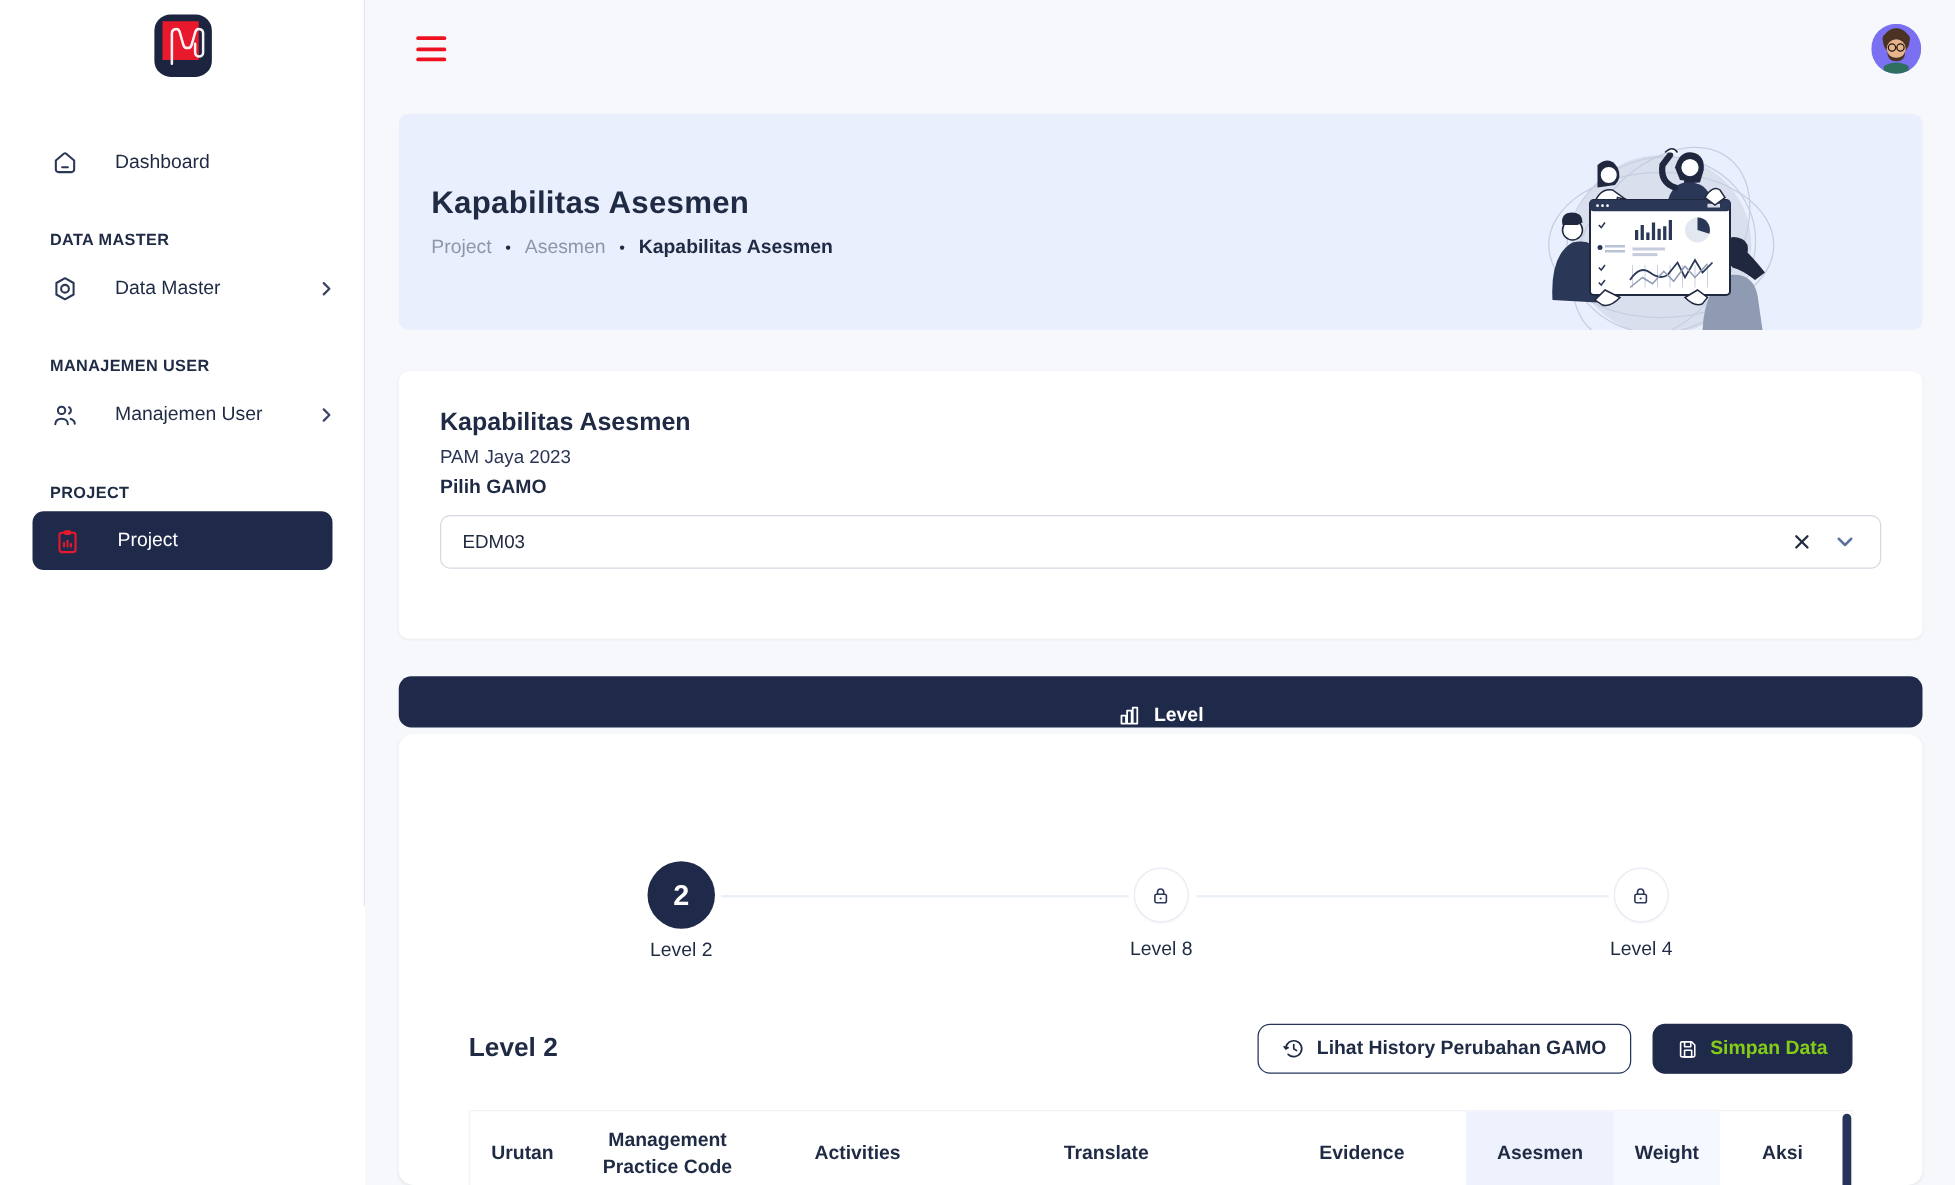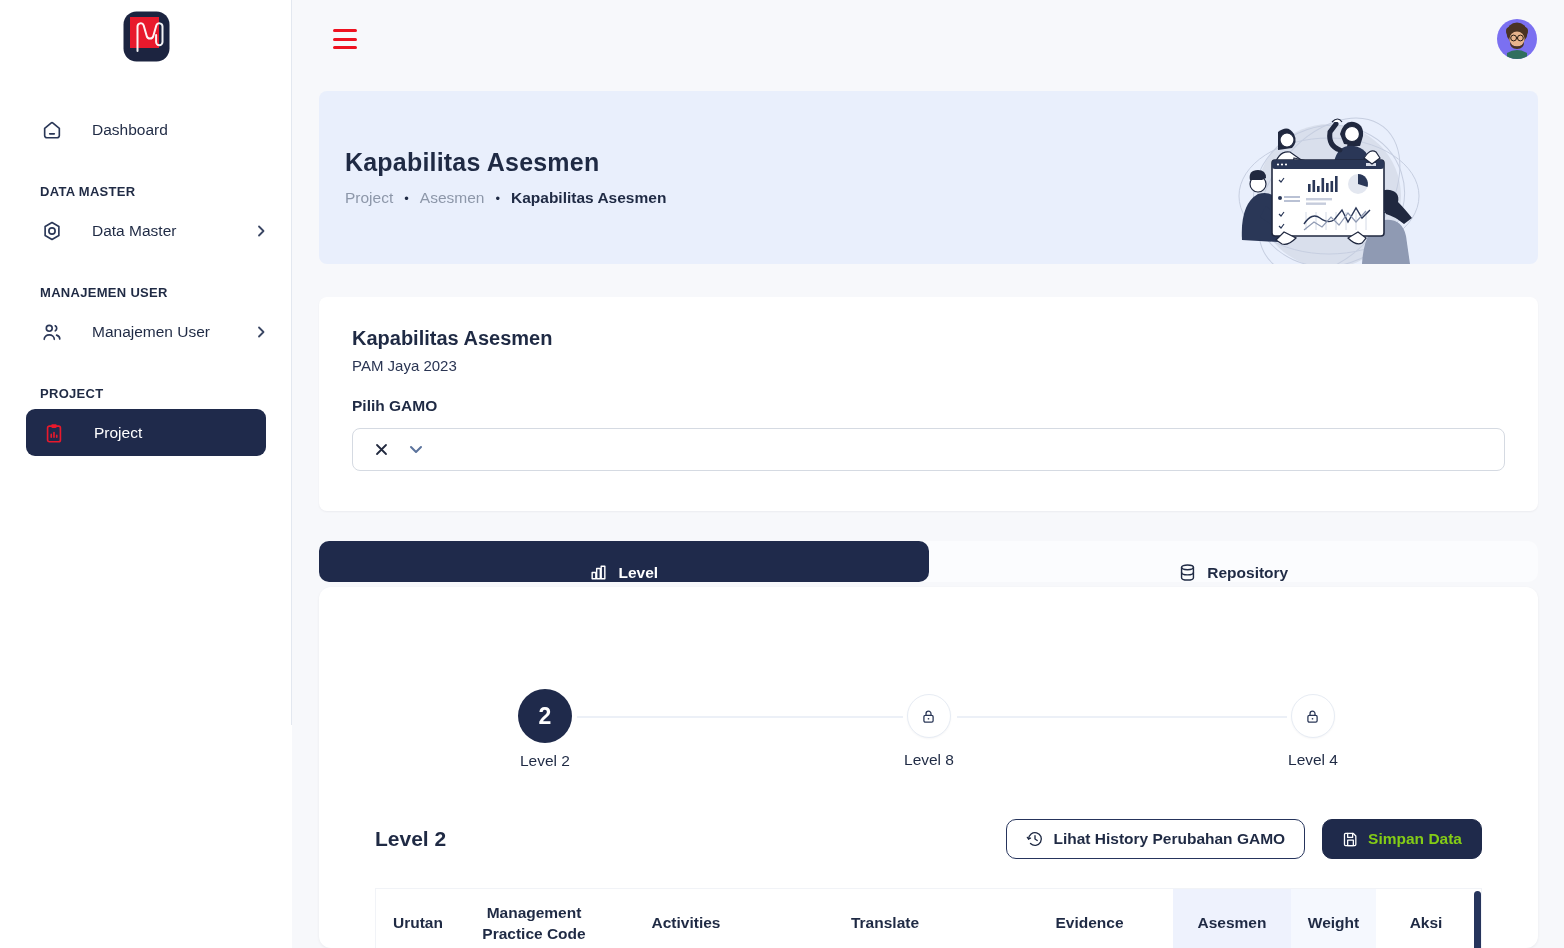--- a/index.html
+++ b/index.html
@@ -39,21 +39,21 @@
   .crumb.current { color:#1F2A44; font-weight:600; cursor:default; }
   .crumb-dot::before { content:"•"; color:#1F2A44; font-size:13px; }
   .hero-illu { position:absolute; right:116px; bottom:0; }
 
   
   .card { margin:33px 26px 0 27px; background:#FFFFFF; border-radius:8px;
     box-shadow:0 1px 2px rgba(16,24,40,.05); }
   .gamo-card { height:214px; padding:30px 33px 0 33px; }
   .gamo-card h2 { font-size:20px; font-weight:700; color:#1F2A44; }
   .gamo-card .subtitle { font-size:15px; color:#2A3553; margin-top:7px; }
-  .gamo-card .field-label { font-size:15.5px; font-weight:700; color:#1F2A44; margin-top:23px; }
+  .gamo-card .field-label { font-size:15.5px; font-weight:700; color:#1F2A44; margin-top:7px; }
   .select-box { margin-top:13px; height:43px; border:1px solid #D5DAE2; border-radius:8px;
     display:flex; align-items:center; padding:0 17px; font-size:15px; color:#222A3F; cursor:pointer; background:#fff; }
   .select-box .sel-value { flex:1; }
   .select-box .sel-clear { display:flex; padding:4px; border:none; background:none; cursor:pointer; }
   .select-box .sel-caret { display:flex; padding:4px; margin-left:12px; border:none; background:none; cursor:pointer; }
 
   
   .tabbar { margin:30px 26px 0 27px; height:41px; display:flex; background:#FBFCFE; border-radius:10px; }
   .tab { flex:1; display:flex; align-items:flex-end; justify-content:center; gap:10px;
     font-size:15.5px; font-weight:600; color:#1F2A44; border:none; background:transparent; cursor:pointer; border-radius:10px; }
@@ -278,20 +278,21 @@
         <path d="M112 128 q8 8 14 5 l4-5 -8-6 Z" fill="#FFFFFF" stroke="#20283F" stroke-width="1.2"></path>
         <path d="M128 48 q6-10 12-6 l4 6 -8 6 Z" fill="#FFFFFF" stroke="#20283F" stroke-width="1.2"></path>
       </svg>
     </section>
 
     <section class="card gamo-card">
       <h2>Kapabilitas Asesmen</h2>
       <p class="subtitle">PAM Jaya 2023</p>
       <p class="field-label">Pilih GAMO</p>
       <div class="select-box">
+        <span class="sel-value">EDM03</span>
         <button class="sel-clear" aria-label="clear">
           <svg width="15" height="15" viewBox="0 0 15 15" fill="none" stroke="#222A3F" stroke-width="1.8" stroke-linecap="round">
               <path d="M3 3 L12 12 M12 3 L3 12"></path>
             </svg>
         </button>
         <button class="sel-caret" aria-label="open">
           <svg width="14" height="9" viewBox="0 0 14 9" fill="none" stroke="#5B739C" stroke-width="2" stroke-linecap="round" stroke-linejoin="round">
               <path d="M2 2 L7 7 L12 2"></path>
             </svg>
         </button>
@@ -299,28 +300,20 @@
     </section>
 
     <div class="tabbar">
       <button class="tab active">
         <svg width="19" height="19" viewBox="0 0 24 24" fill="none" stroke="#FFFFFF" stroke-width="1.8" stroke-linejoin="round">
           <rect x="4" y="12" width="4.6" height="8"></rect>
             <rect x="9.7" y="7" width="4.6" height="13"></rect>
             <rect x="15.4" y="4" width="4.6" height="16"></rect>
         </svg>
         <span>Level</span>
-      </button>
-      <button class="tab">
-        <svg width="19" height="19" viewBox="0 0 24 24" fill="none" stroke="#1F2A44" stroke-width="1.8" stroke-linecap="round">
-          <ellipse cx="12" cy="5.5" rx="7.5" ry="3"></ellipse>
-          <path d="M4.5 5.5v13c0 1.7 3.4 3 7.5 3s7.5-1.3 7.5-3v-13"></path>
-          <path d="M4.5 12c0 1.7 3.4 3 7.5 3s7.5-1.3 7.5-3"></path>
-        </svg>
-        <span>Repository</span>
       </button>
     </div>
 
     <section class="panel">
 
       <div class="stepper">
         <div class="connector" style="left:258px; width:326px;"></div>
         <div class="connector" style="left:638px; width:330px;"></div>
 
         <div class="step" style="left:226px;">

